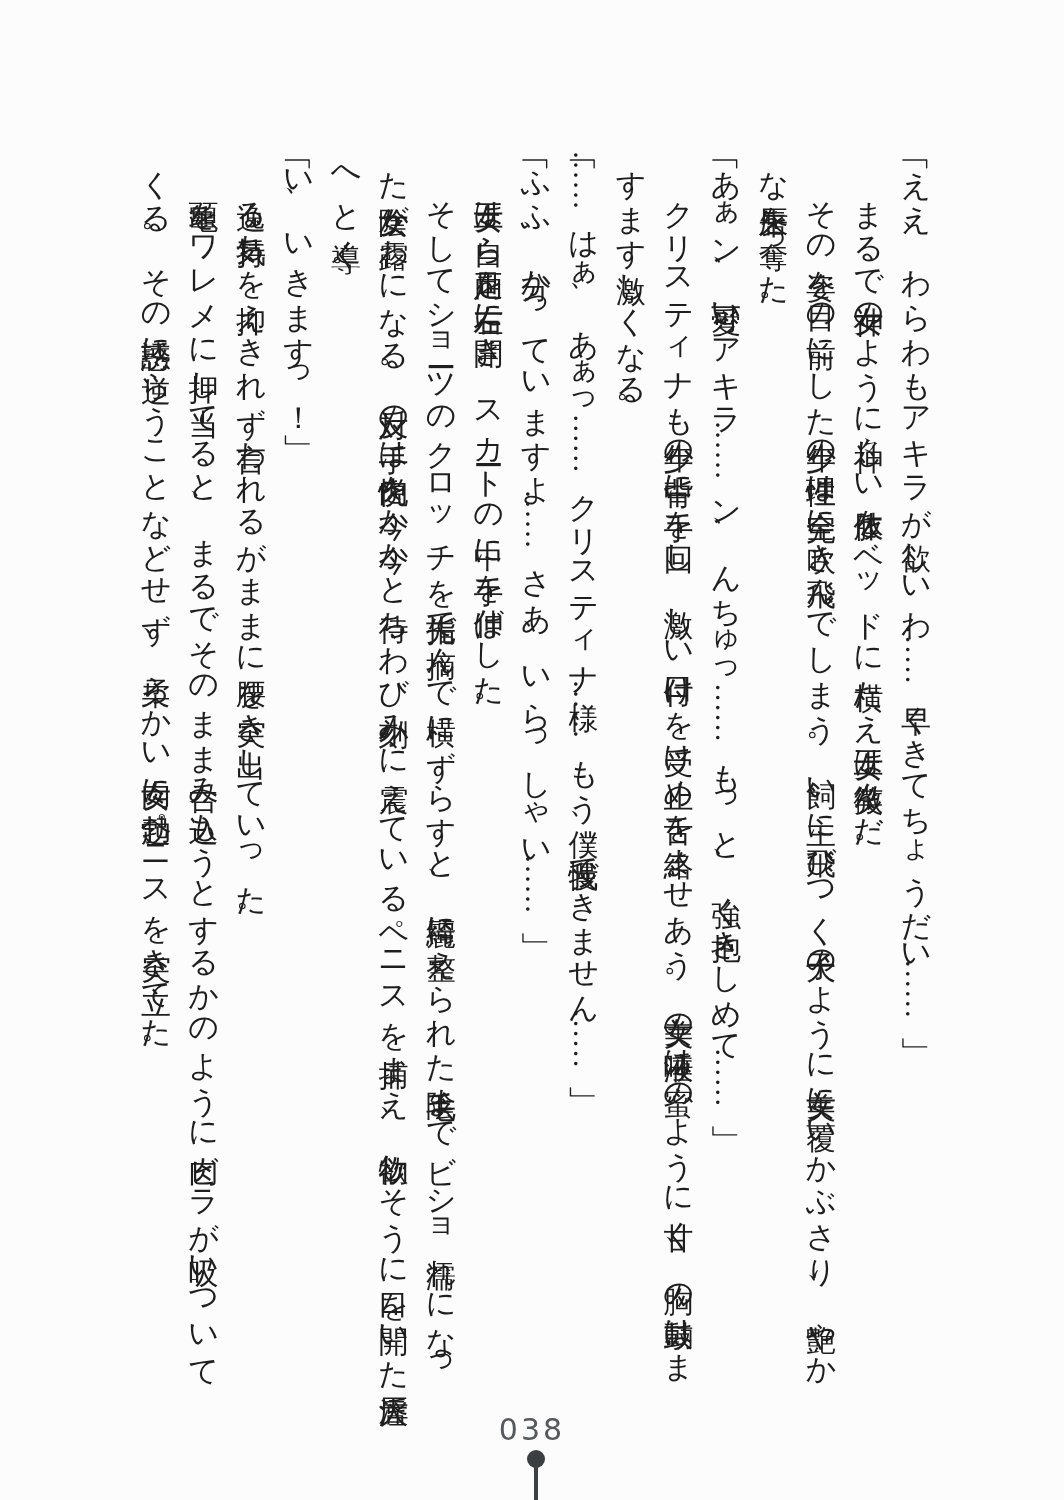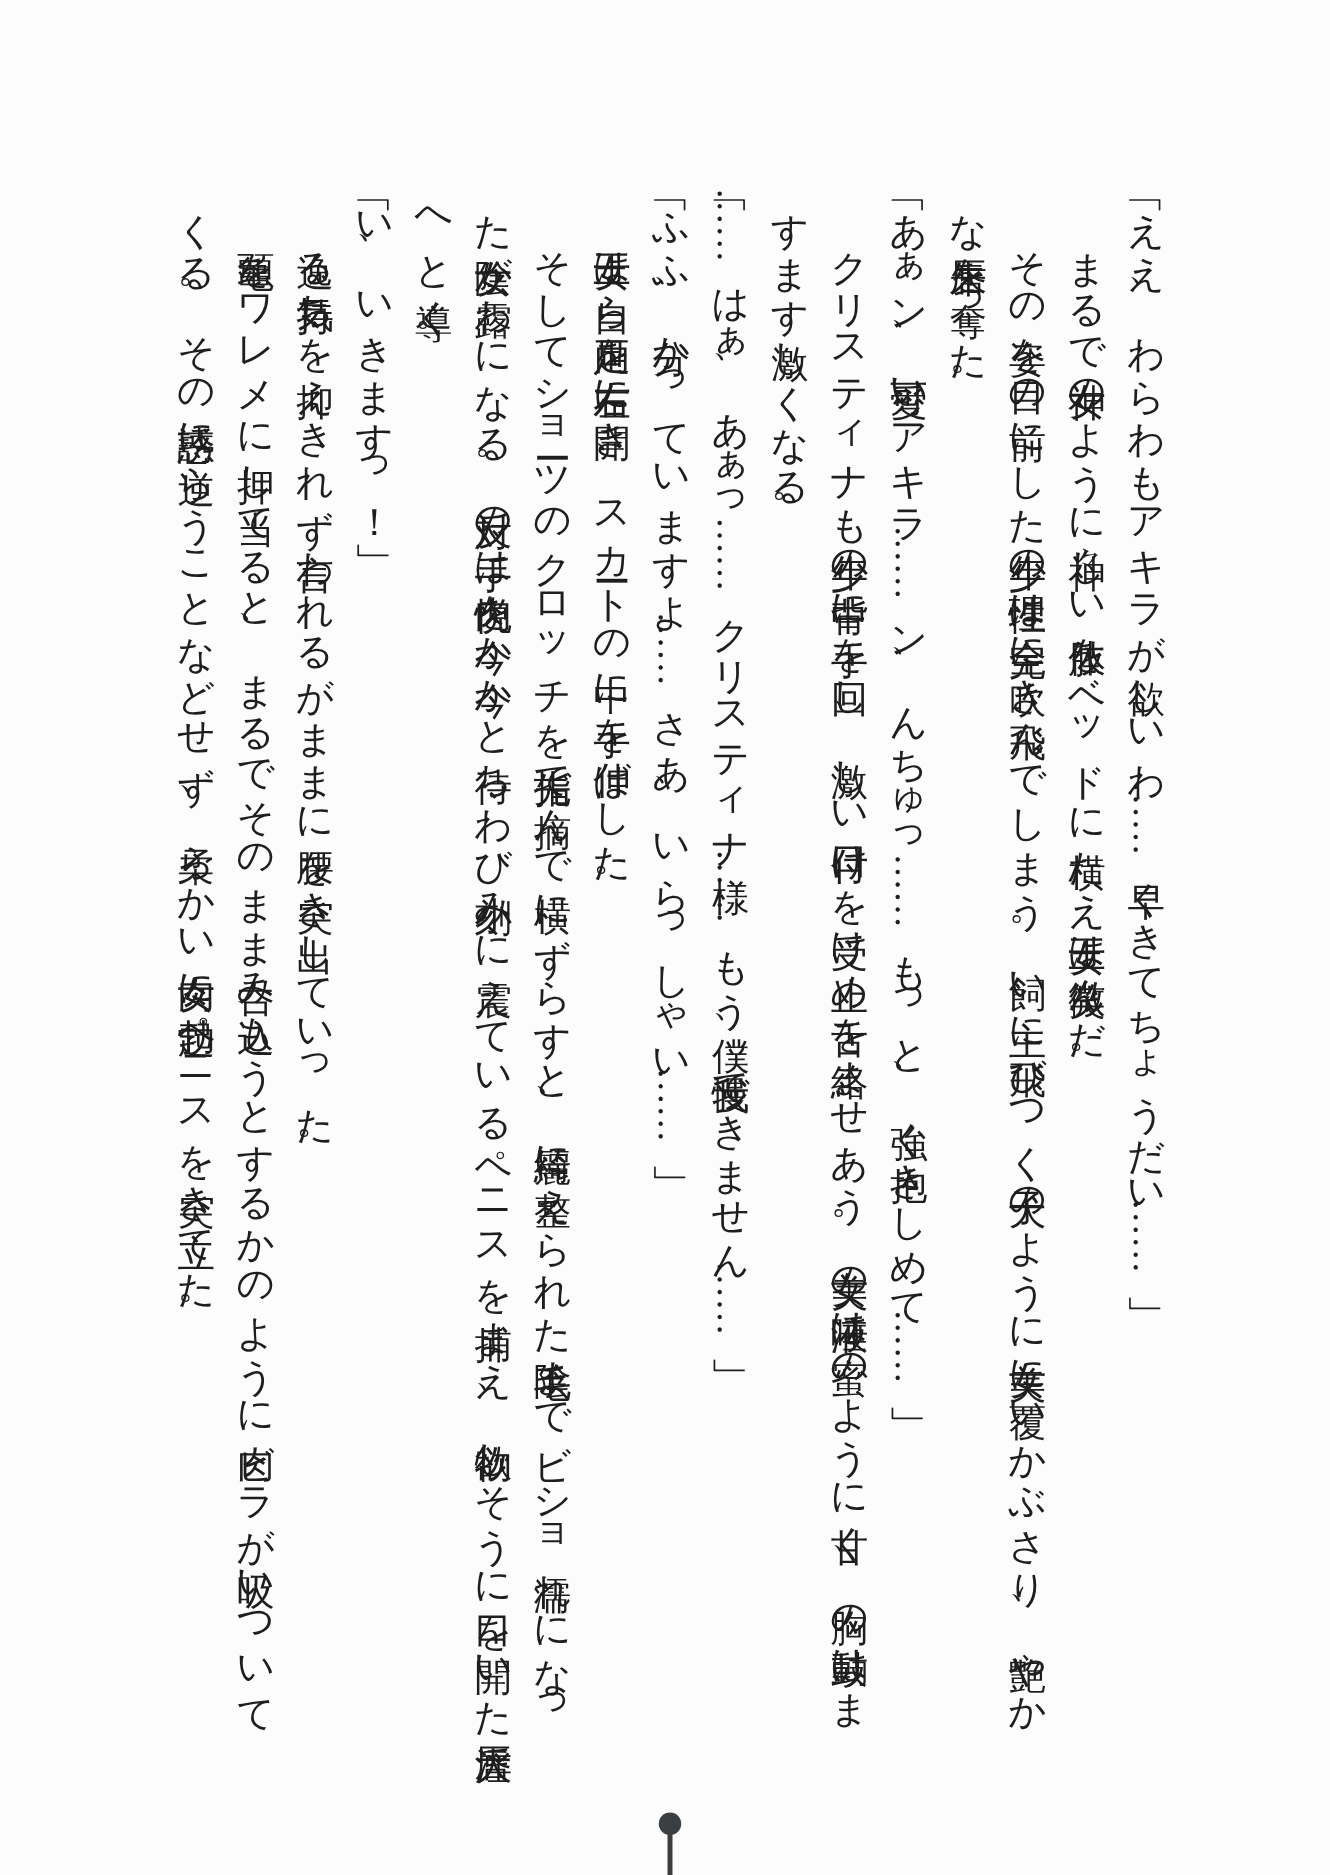--- a/index.html
+++ b/index.html
@@ -87,19 +87,20 @@
     <p class="indent">クリスティナも少年の背中に手を回し、激しい口付けを受け止め舌を絡ませあう。美女の唾液は蜜のように甘く、胸の鼓動はますます激しくなる。</p>
     <p class="dialogue">「……はぁ、あぁっ……クリスティナ様……もう僕、我慢できません……」</p>
     <p class="dialogue">「ふふ、分かっていますよ……さあ、いらっしゃい……」</p>
     <p class="indent">女王は自ら両足を左右に開き、スカートの中に手を伸ばした。</p>
     <p class="indent">そしてショーツのクロッチを指先で摘んで横にずらすと、綺麗に整えられた陰毛までビショ濡れになった女陰が露わになる。反対の手は肉悦を今か今かと待ちわび小刻みに震えているペニスを捕まえ、物欲しそうに口を開いた大淫唇へと導く。</p>
     <p class="dialogue">「い、いきますっ！」</p>
     <p class="indent">逸る気持ちを抑えきれず言われるがままに腰を突き出していった。</p>
     <p class="indent">亀頭をワレメに押し当てると、まるでそのまま呑み込もうとするかのように肉ビラが吸いついてくる。その誘惑に逆らうことなどせず、柔らかい女肉に勃起ペニスを突き立てた。</p>
   </article>
 
+  <div class="page-number">038</div>
 
   <div class="page-marker">
     <div class="pin-head"></div>
     <div class="pin-stem"></div>
   </div>
 
 </div>
 
 </body></html>

